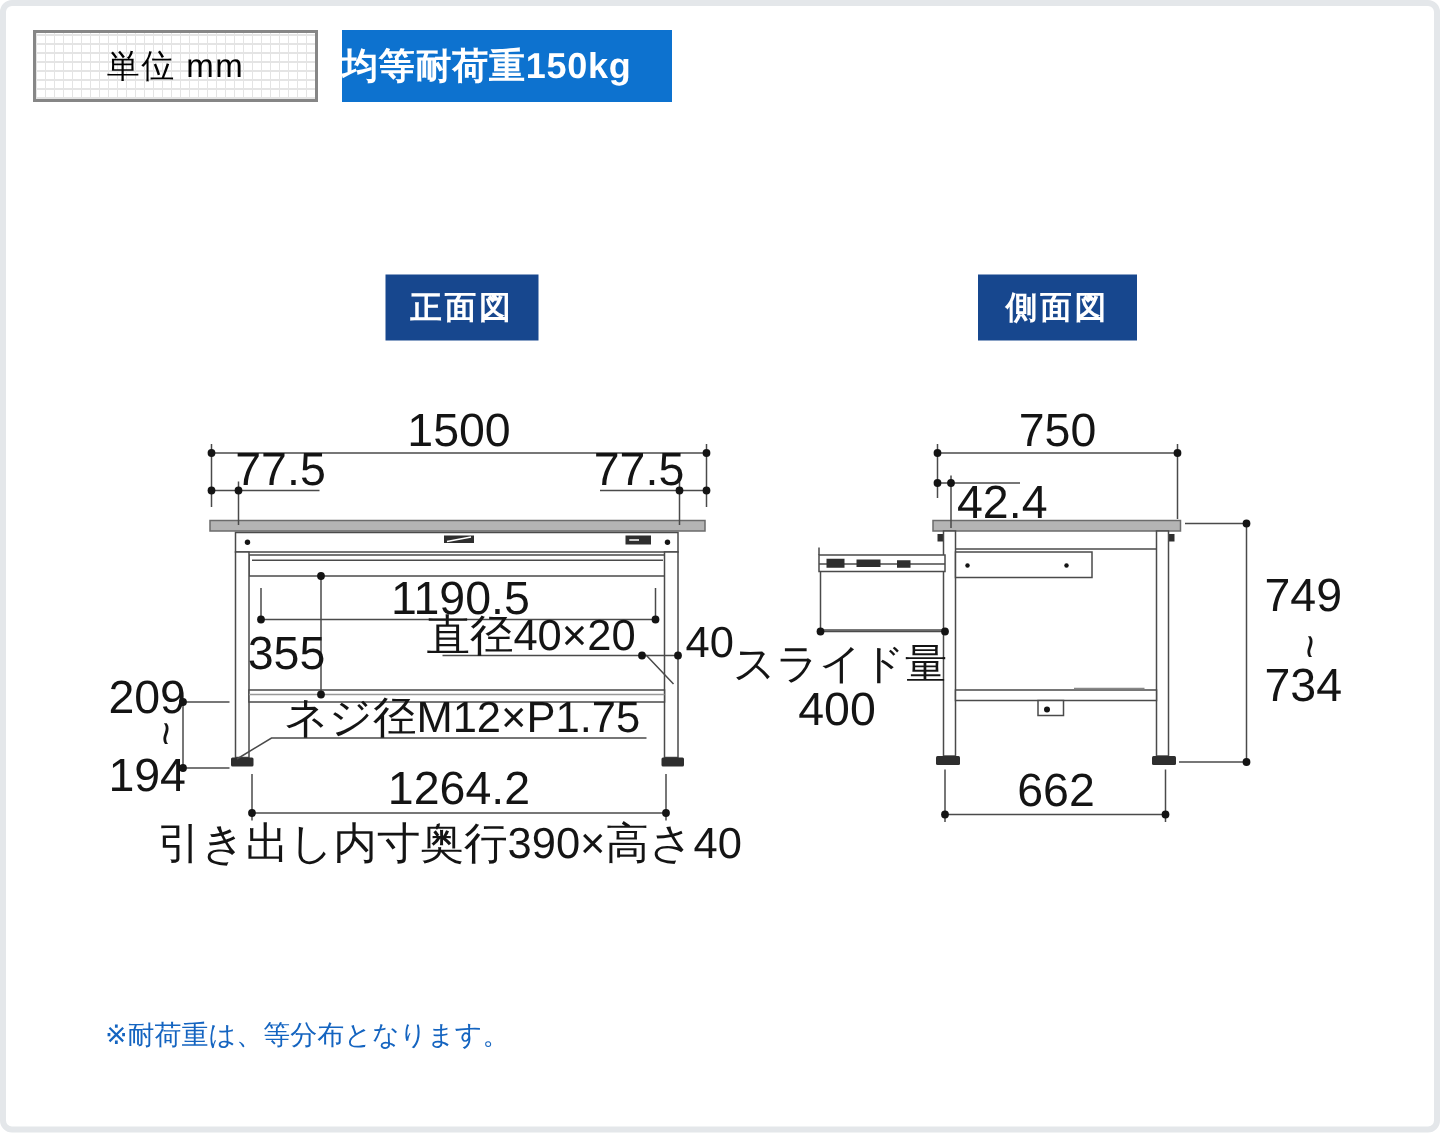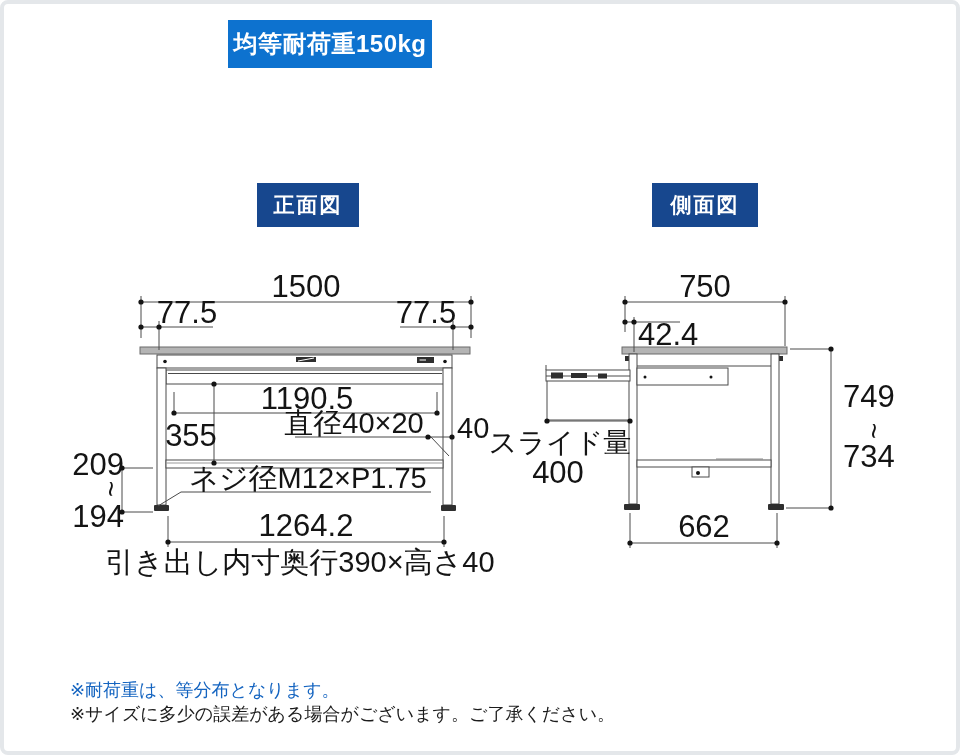--- a/index.html
+++ b/index.html
@@ -8,23 +8,23 @@
   .unit-box{
     position:absolute;left:18px;top:16px;width:186px;height:44px;
     border:2px solid #868686;background-color:#ffffff;
     background-image:
       repeating-linear-gradient(0deg,#e4e4e4 0 1px,transparent 1px 6px),
       repeating-linear-gradient(90deg,#e4e4e4 0 1px,transparent 1px 6px);
     display:flex;align-items:center;justify-content:center;
     font-size:22px;color:#000;letter-spacing:1px;
   }
   .load-badge{
-    position:absolute;left:224px;top:16px;width:204px;height:48px;
+    position:absolute;left:224px;top:16px;width:220px;height:48px;
     background:var(--badge_blue,#0d72cf);color:#fff;
-    display:flex;align-items:center;justify-content:center;
+    display:flex;align-items:center;justify-content:flex-start;
     font-size:24px;font-weight:700;letter-spacing:0.5px;
   }
   .view-title{
     position:absolute;top:179px;height:44px;background:var(--title_blue,#17478e);
     color:#fff;font-size:21px;font-weight:700;letter-spacing:2px;
     display:flex;align-items:center;justify-content:center;
   }
   .view-title.fv{left:253px;width:102px;}
   .view-title.sv{left:648px;width:106px;}
   .drawing-svg{position:absolute;left:0;top:0;width:952px;height:747px;}
@@ -39,20 +39,23 @@
   .t28{font-size:28px;}
   .notes{position:absolute;left:18px;top:674px;}
   .note{font-size:18px;color:#1c1c1c;line-height:24px;margin-left:48px;}
   .note.blue{color:var(--note_blue,#1464c0);}
 </style>
 </head>
 <body>
 
 <div class="page">
 
+  <div class="unit-box">
+    <span>単位 mm</span>
+  </div>
 
   <div class="load-badge">
     <span>均等耐荷重150kg</span>
   </div>
 
   <div class="view-title fv">
     <span>正面図</span>
   </div>
 
   <div class="view-title sv">
@@ -234,16 +237,15 @@
         <line class="ln" x1="777" y1="513" x2="777" y2="548"></line>
         <circle class="dot" cx="630" cy="543" r="2.6"></circle>
           <circle class="dot" cx="777" cy="543" r="2.6"></circle>
         <text class="dim t31" x="704" y="537" text-anchor="middle">662</text>
       </g>
     </g>
   </svg>
 
   <div class="notes">
     <div class="note blue">※耐荷重は、等分布となります。</div>
-    <div class="note">※サイズに多少の誤差がある場合がございます。ご了承ください。</div>
   </div>
 
 </div>
 
 </body></html>

